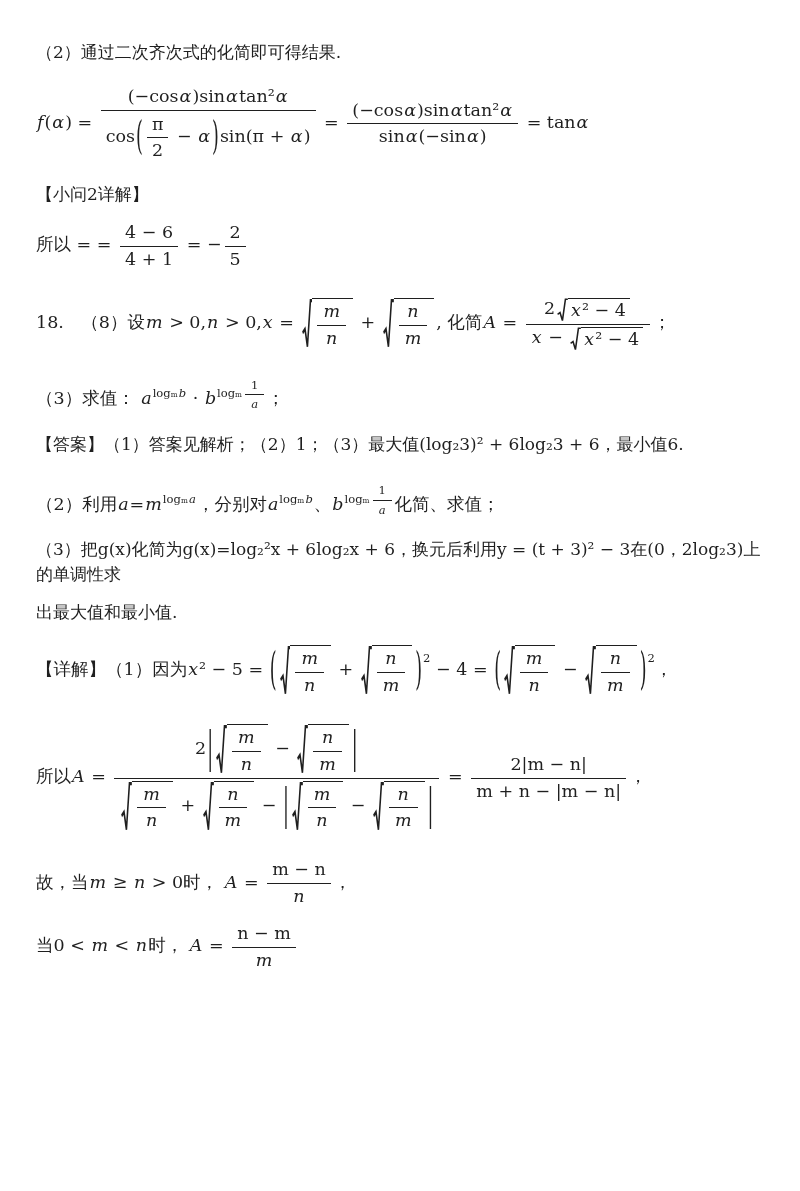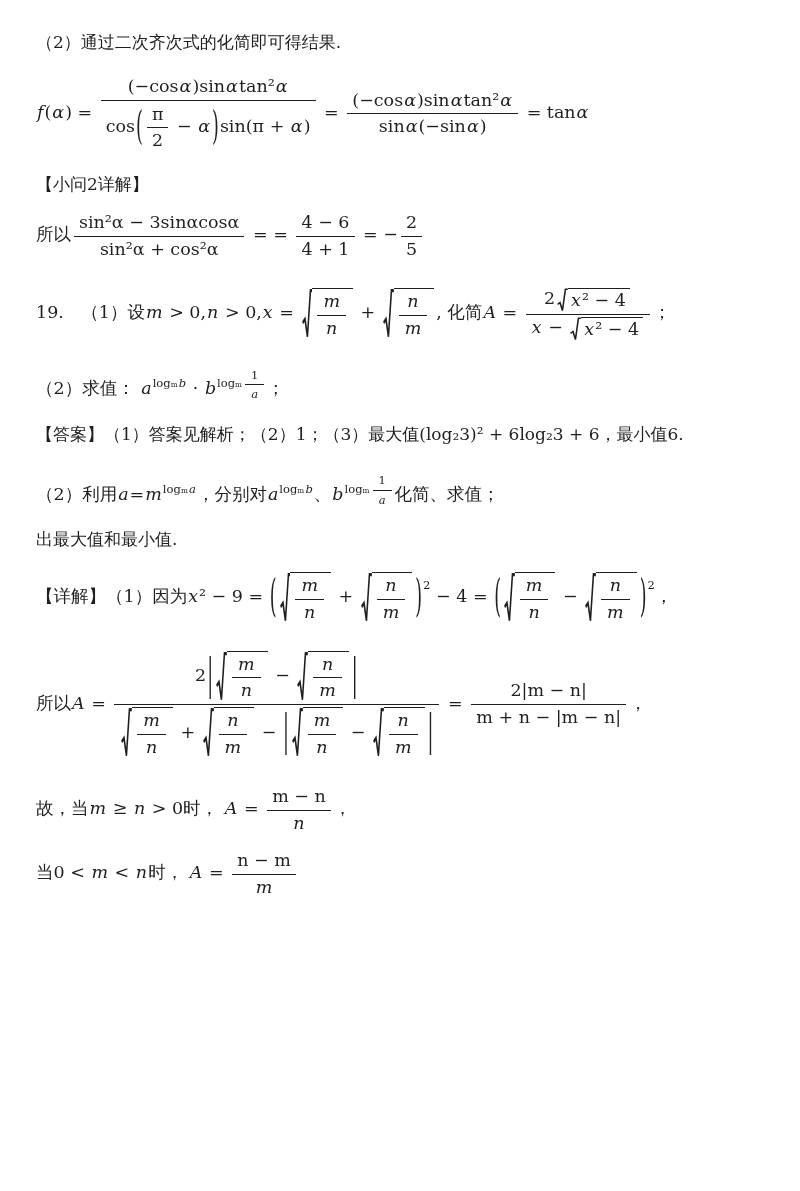--- a/index.html
+++ b/index.html
@@ -1,21 +1,21 @@
 <!DOCTYPE html>
 <html><head>
 <meta charset="utf-8">
 <style>
   html,body{margin:0;padding:0;}
   body{
     width:800px;height:1191px;background:#ffffff;color:#1f1f1f;
     font-family:"DejaVu Serif","Liberation Serif",serif;
     font-size:17px;line-height:1.45;overflow:hidden;
   }
-  main{padding:30px 28px 0 36px;}
+  main{padding:40px 28px 0 36px;}
   .line{margin-bottom:20px;}
   .line.math{font-size:17.5px;}
   .mb-sm{margin-bottom:14px;}
   .mb-md{margin-bottom:20px;}
   .mb-lg{margin-bottom:26px;}
   
   .mrow{white-space:nowrap;}
   .mv{font-style:italic;padding:0 1px;}
   .mt{font-style:normal;}
   .mfrac{display:inline-flex;flex-direction:column;vertical-align:middle;
@@ -39,31 +39,28 @@
           <span class="num"><span class="mrow"><span class="mt">(−cos</span><span class="mv">α</span><span class="mt">)sin</span><span class="mv">α</span><span class="mt">tan²</span><span class="mv">α</span></span></span>
           <span class="den"><span class="mrow"><span class="mt">cos</span><span class="mbig" style="--sy: 2.2;">(</span><span class="mfrac">
                 <span class="num"><span class="mt">π</span></span>
                 <span class="den"><span class="mt">2</span></span>
               </span><span class="mt"> − </span><span class="mv">α</span><span class="mbig" style="--sy: 2.2;">)</span><span class="mt">sin(π + </span><span class="mv">α</span><span class="mt">)</span></span></span>
         </span><span class="mt"> = </span><span class="mfrac">
           <span class="num"><span class="mrow"><span class="mt">(−cos</span><span class="mv">α</span><span class="mt">)sin</span><span class="mv">α</span><span class="mt">tan²</span><span class="mv">α</span></span></span>
           <span class="den"><span class="mrow"><span class="mt">sin</span><span class="mv">α</span><span class="mt">(−sin</span><span class="mv">α</span><span class="mt">)</span></span></span>
         </span><span class="mt"> = tan</span><span class="mv">α</span></span></div>
   <div class="line text mb-sm">【小问2详解】</div>
-  <div class="line math mb-lg"><span class="mrow"><span class="mt">所以</span><span class="mfrac">
-          <span class="num"><span class="mt">sin²α − 3sinαcosα</span></span>
-          <span class="den"><span class="mt">sin²α + cos²α</span></span>
-        </span><span class="mt"> = </span><span class="mt"> = </span><span class="mfrac">
+  <div class="line math mb-lg"><span class="mrow"><span class="mt">所以</span><span class="mt"> = </span><span class="mt"> = </span><span class="mfrac">
           <span class="num"><span class="mt">4 − 6</span></span>
           <span class="den"><span class="mt">4 + 1</span></span>
         </span><span class="mt"> = −</span><span class="mfrac">
           <span class="num"><span class="mt">2</span></span>
           <span class="den"><span class="mt">5</span></span>
         </span></span></div>
-  <div class="line math mb-lg"><span class="mrow"><span class="mt">19.　（1）设</span><span class="mv">m</span><span class="mt"> &gt; 0,</span><span class="mv">n</span><span class="mt"> &gt; 0,</span><span class="mv">x</span><span class="mt"> = </span><span class="msqrt">
+  <div class="line math mb-lg"><span class="mrow"><span class="mt">18.　（8）设</span><span class="mv">m</span><span class="mt"> &gt; 0,</span><span class="mv">n</span><span class="mt"> &gt; 0,</span><span class="mv">x</span><span class="mt"> = </span><span class="msqrt">
           <svg viewBox="0 0 18 40" preserveAspectRatio="none">
             <path d="M1 27 L5 24 L9 37.5 L14 2 L18 2" fill="none" stroke="currentColor" stroke-width="2.6"></path>
           </svg>
           <span class="sqc">
             <span class="mfrac">
               <span class="num"><span class="mv">m</span></span>
               <span class="den"><span class="mv">n</span></span>
             </span>
           </span>
         </span><span class="mt"> + </span><span class="msqrt">
@@ -87,31 +84,32 @@
               </span></span></span>
           <span class="den"><span class="mrow"><span class="mv">x</span><span class="mt"> − </span><span class="msqrt">
                 <svg viewBox="0 0 18 40" preserveAspectRatio="none">
                   <path d="M1 27 L5 24 L9 37.5 L14 2 L18 2" fill="none" stroke="currentColor" stroke-width="2.6"></path>
                 </svg>
                 <span class="sqc">
                   <span class="mrow"><span class="mv">x</span><span class="mt">² − 4</span></span>
                 </span>
               </span></span></span>
         </span><span class="mt">；</span></span></div>
-  <div class="line math mb-md"><span class="mrow"><span class="mt">（2）求值： </span><span class="mv">a</span><sup class="msup"><span class="mrow"><span class="mt">logₘ</span><span class="mv">b</span></span></sup><span class="mt"> · </span><span class="mv">b</span><sup class="msup"><span class="mrow"><span class="mt">logₘ</span><span class="mfrac">
+  <div class="line math mb-md"><span class="mrow"><span class="mt">（3）求值： </span><span class="mv">a</span><sup class="msup"><span class="mrow"><span class="mt">logₘ</span><span class="mv">b</span></span></sup><span class="mt"> · </span><span class="mv">b</span><sup class="msup"><span class="mrow"><span class="mt">logₘ</span><span class="mfrac">
               <span class="num"><span class="mt">1</span></span>
               <span class="den"><span class="mv">a</span></span>
             </span></span></sup><span class="mt">；</span></span></div>
   <div class="line text mb-lg">【答案】（1）答案见解析；（2）1；（3）最大值(log₂3)² + 6log₂3 + 6，最小值6.</div>
   <div class="line math mb-md"><span class="mrow"><span class="mt">（2）利用</span><span class="mv">a</span><span class="mt">=</span><span class="mv">m</span><sup class="msup"><span class="mrow"><span class="mt">logₘ</span><span class="mv">a</span></span></sup><span class="mt">，分别对</span><span class="mv">a</span><sup class="msup"><span class="mrow"><span class="mt">logₘ</span><span class="mv">b</span></span></sup><span class="mt">、</span><span class="mv">b</span><sup class="msup"><span class="mrow"><span class="mt">logₘ</span><span class="mfrac">
               <span class="num"><span class="mt">1</span></span>
               <span class="den"><span class="mv">a</span></span>
             </span></span></sup><span class="mt">化简、求值；</span></span></div>
+  <div class="line text mb-sm">（3）把g(x)化简为g(x)=log₂²x + 6log₂x + 6，换元后利用y = (t + 3)² − 3在(0，2log₂3)上的单调性求</div>
   <div class="line text mb-md">出最大值和最小值.</div>
-  <div class="line math mb-lg"><span class="mrow"><span class="mt">【详解】（1）因为</span><span class="mv">x</span><span class="mt">² − 9 = </span><span class="mbig" style="--sy: 2.6;">(</span><span class="msqrt">
+  <div class="line math mb-lg"><span class="mrow"><span class="mt">【详解】（1）因为</span><span class="mv">x</span><span class="mt">² − 5 = </span><span class="mbig" style="--sy: 2.6;">(</span><span class="msqrt">
           <svg viewBox="0 0 18 40" preserveAspectRatio="none">
             <path d="M1 27 L5 24 L9 37.5 L14 2 L18 2" fill="none" stroke="currentColor" stroke-width="2.6"></path>
           </svg>
           <span class="sqc">
             <span class="mfrac">
               <span class="num"><span class="mv">m</span></span>
               <span class="den"><span class="mv">n</span></span>
             </span>
           </span>
         </span><span class="mt"> + </span><span class="msqrt">

